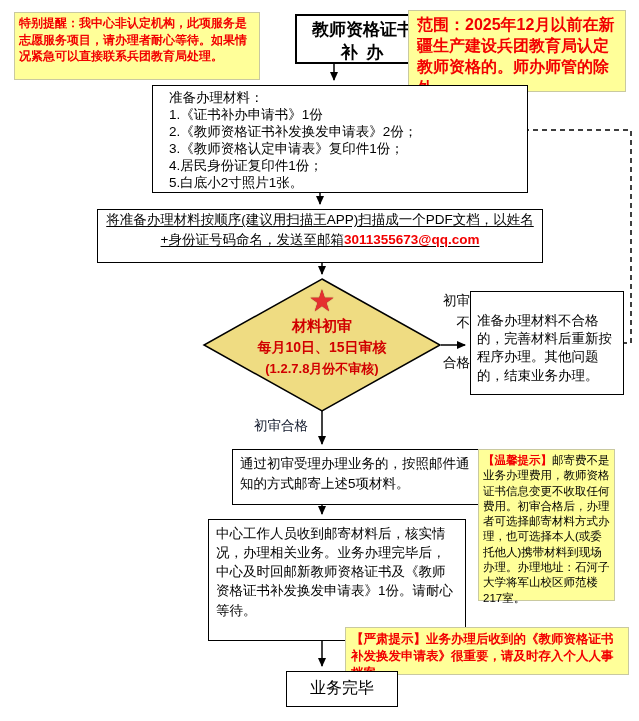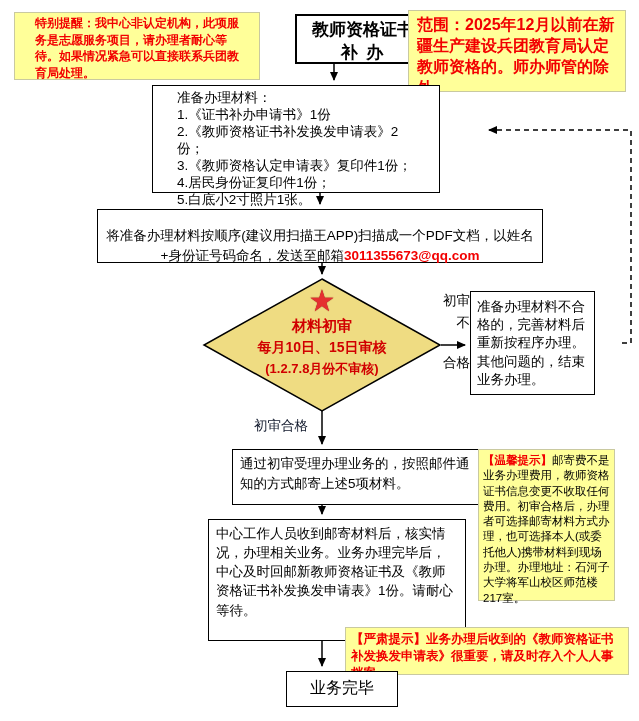--- a/index.html
+++ b/index.html
@@ -8,46 +8,46 @@
 
   svg.connectors { position:absolute; left:0; top:0; z-index:1; }
   .diamond-shape { fill:var(--diamond-fill,#efdc82); stroke:#000; stroke-width:1.5; }
   .flow-line { stroke:#000; stroke-width:1.5; fill:none; }
   .dashed { stroke-dasharray:5 4; }
 
   .box { position:absolute; border:1.5px solid #000; background:#fff; z-index:2; color:#000; }
   .note { position:absolute; background:var(--yellow,#ffff99); border:1px solid #c9c9a0;
           color:var(--red,#f20000); font-weight:bold; z-index:2; }
 
-  .note-special { left:14px; top:12px; width:246px; height:68px; font-size:12px; line-height:1.38; padding:2px 20px; }
+  .note-special { left:14px; top:12px; width:246px; height:68px; font-size:12px; line-height:1.38; padding:2px 4px; }
   .note-scope   { left:408px; top:10px; width:218px; height:82px; font-size:16px; line-height:1.32; padding:3px 8px; }
 
   .title-box { left:266px; top:14px; width:136px; height:50px; border-width:2px;
                text-align:center; font-weight:bold; font-size:17px; line-height:1.38; padding-top:2px;margin-left:29px; }
   .title-box .l2 { letter-spacing:2px; }
 
-  .materials-box { left:152px; top:85px; width:288px; height:108px; font-size:13.5px; line-height:1.26; padding:3px 24px; }
+  .materials-box { left:152px; top:85px; width:376px; height:108px; font-size:13.5px; line-height:1.26; padding:3px 16px; }
 
   .scan-box { left:97px; top:209px; width:446px; height:54px; font-size:13.5px; line-height:1.5;
-              padding:16px 8px; text-align:center; text-underline-offset:2px; }
+              padding:0 8px; text-align:center; text-decoration:underline; text-underline-offset:2px; }
   .scan-box .email { color:var(--red,#f20000); font-weight:bold; }
 
   .diamond-label { position:absolute; left:204px; top:286px; width:236px; height:122px; z-index:2;
                    text-align:center; color:var(--diamond-text,#d10000); }
   .star { font-size:30px; line-height:1; color:var(--star,#e53030); text-shadow:0 0 1px #7a1010; }
   .diamond-label .r1 { font-size:15px; font-weight:bold; margin-top:1px; }
   .diamond-label .r2 { font-size:14px; font-weight:bold; margin-top:3px; }
   .diamond-label .r3 { font-size:13px; font-weight:bold; margin-top:3px; }
 
   .fail-label { position:absolute; left:440px; top:293px; width:30px; text-align:right;
                 font-size:13.5px; color:#000; z-index:2; line-height:1.2; }
   .fail-label .fl2 { margin-top:6px; }
   .fail-label .fl3 { margin-top:24px; }
 
-  .fail-box { left:470px; top:291px; width:125px; height:104px; font-size:13.5px; line-height:1.35; padding:6px 6px; }
+  .fail-box { left:470px; top:291px; width:154px; height:104px; font-size:13.5px; line-height:1.35; padding:20px 6px; }
 
   .pass-label { position:absolute; left:254px; top:417px; font-size:13.5px; color:#0f172a; z-index:2; }
 
   .mail-box    { left:208px; top:449px; width:258px; height:56px;  font-size:13.5px; line-height:1.45; padding:4px 7px;margin-left:24px; }
   .process-box { left:208px; top:519px; width:258px; height:122px; font-size:13.5px; line-height:1.42; padding:4px 7px; }
 
   .note-tips { left:478px; top:449px; width:137px; height:152px; font-size:11.5px; line-height:1.33;
                padding:3px 4px; color:#000; font-weight:normal; }
   .note-tips .tips-label { color:var(--red,#f20000); font-weight:bold; }
 

